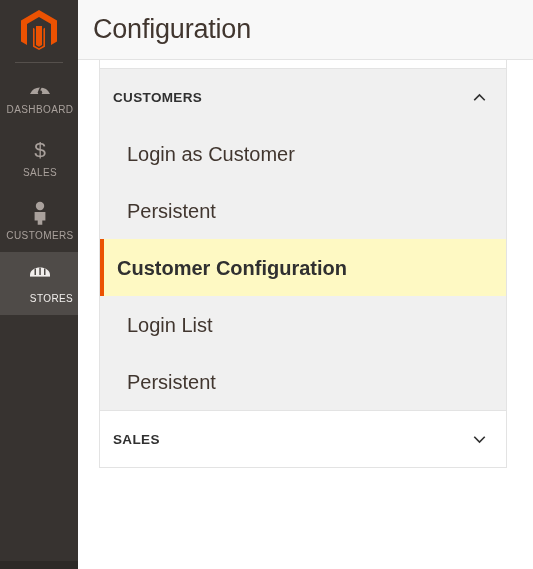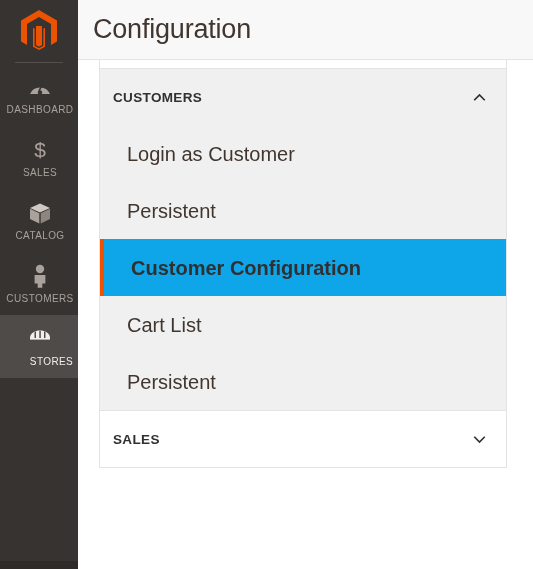--- a/index.html
+++ b/index.html
@@ -160,24 +160,24 @@
     align-items: center;
     padding-left: 23px;
     border-left: 4px solid transparent;
     color: #41362f;
     font-size: 20px;
     background: transparent;
     cursor: pointer;
     font-family: "Liberation Sans", sans-serif;
   }
   .nav-link.current {
-    background: #0ea5e9;
+    background: #fef9c3;
     border-left-color: #eb5202;
     font-weight: bold;
-    padding-left: 27px;
+    padding-left: 13px;
     color: #303030;
   }
   .nav-link-label { line-height: 1; }
 </style>
 </head>
 <body>
 
 <div class="app">
 
   <nav class="sidebar">
@@ -205,30 +205,20 @@
 
     <a class="nav-item">
       <span class="nav-icon">
         <svg width="20" height="24" viewBox="0 0 20 24">
           <text x="10" y="19" font-family="Liberation Sans, sans-serif" font-size="21" fill="#a9a19c" text-anchor="middle">$</text>
         </svg>
       </span>
       <span class="nav-label">SALES</span>
     </a>
 
-    <a class="nav-item">
-      <span class="nav-icon">
-        <svg width="24" height="23" viewBox="0 0 24 23">
-          <polygon points="12,1.5 22,6 12,10.5 2,6" fill="#cfc9c5"></polygon>
-          <polygon points="2,6.8 11.3,11.2 11.3,21.5 2,17" fill="#a9a19c"></polygon>
-          <polygon points="22,6.8 12.7,11.2 12.7,21.5 22,17" fill="#8c8580"></polygon>
-        </svg>
-      </span>
-      <span class="nav-label">CATALOG</span>
-    </a>
 
     <a class="nav-item">
       <span class="nav-icon">
         <svg width="18" height="24" viewBox="0 0 18 24">
           <circle cx="9" cy="5" r="4.2" fill="#a9a19c"></circle>
           <path d="M3.6 11 h10.8 a0 0 0 0 1 0 0 v8.5 h-3.1 v4.2 h-4.6 v-4.2 h-3.1 z" fill="#a9a19c"></path>
         </svg>
       </span>
       <span class="nav-label">CUSTOMERS</span>
     </a>
@@ -274,21 +264,21 @@
             <div class="nav-link">
               <span class="nav-link-label">Login as Customer</span>
             </div>
             <div class="nav-link">
               <span class="nav-link-label">Persistent</span>
             </div>
             <div class="nav-link current">
               <span class="nav-link-label">Customer Configuration</span>
             </div>
             <div class="nav-link">
-              <span class="nav-link-label">Cart List</span>
+              <span class="nav-link-label">Login List</span>
             </div>
             <div class="nav-link">
               <span class="nav-link-label">Persistent</span>
             </div>
           </div>
         </div>
 
         <div class="section">
           <div class="section-title">
             <span class="section-title-text">SALES</span>

